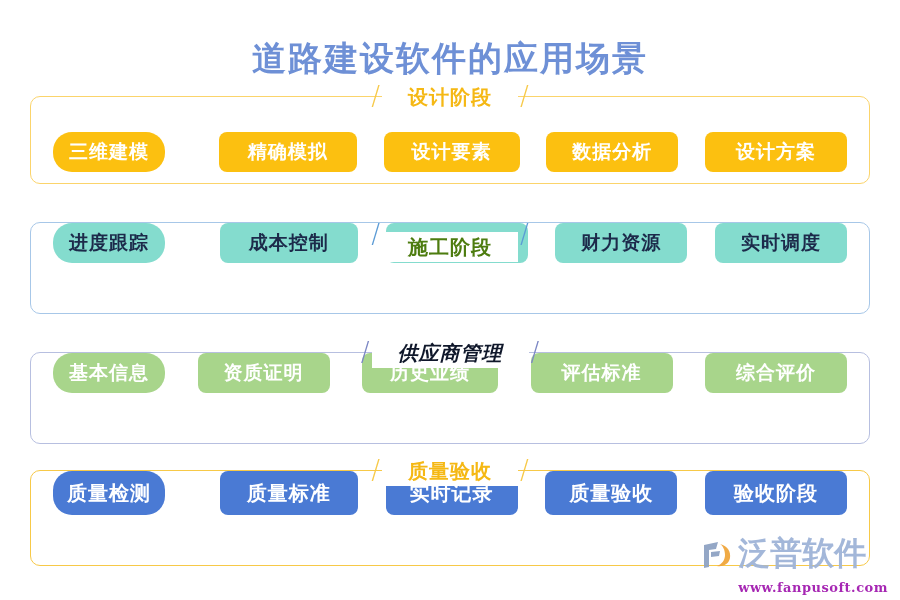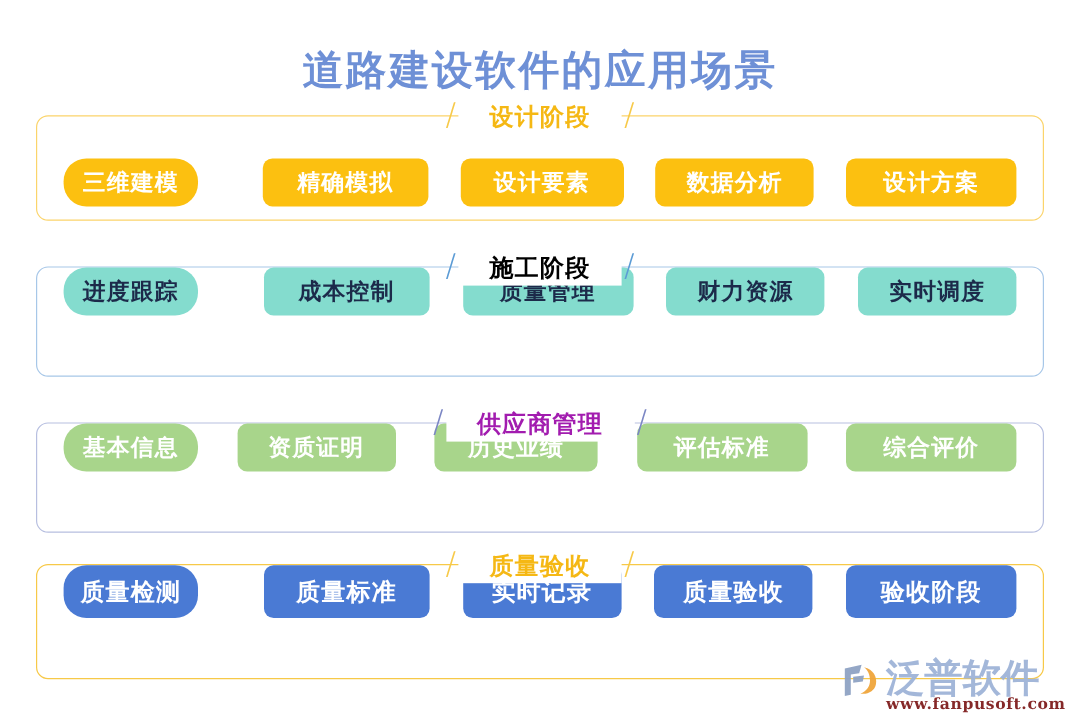--- a/index.html
+++ b/index.html
@@ -105,27 +105,27 @@
   
   #section-0 { top: 96px; height: 88px; border-color: #fbd46b; }
   #section-0 .slash { color: #f7c948; }
   #section-0 .section-label { color: #f5b814; }
   #section-0 .pill { background: #fcc010; color: #ffffff; }
   #section-0 .pill-row { padding-top: 24px; align-items: center; }
 
   
   #section-1 { top: 222px; height: 92px; border-color: #a7c7e8; }
   #section-1 .slash { color: #5b9bd5; }
-  #section-1 .section-label { color: #000000; }
+  #section-1 .section-label { color: #4d7c0f; margin-top: 24px; }
   #section-1 .pill { background: #84dcce; color: #1c2a4a; }
 
   
   #section-2 { top: 352px; height: 92px; border-color: #b7bfe0; }
   #section-2 .slash { color: #7b86c4; }
-  #section-2 .section-label { color: #a21caf; }
+  #section-2 .section-label { color: #0f172a; font-style: italic; }
   #section-2 .pill { background: #a8d58b; color: #ffffff; }
 
   
   #section-3 { top: 470px; height: 96px; border-color: #f7c948; }
   #section-3 .slash { color: #f7c948; }
   #section-3 .section-label { color: #f5b814; }
   #section-3 .pill { background: #4a7ad4; color: #ffffff; height: 44px; font-size: 20px; }
 
   
   .pill.w1 { width: 112px; border-radius: 19px; }
@@ -161,23 +161,23 @@
     font-size: 32px;
     font-weight: bold;
     color: #9fb4d8;
     line-height: 1;
     letter-spacing: 0px;
   }
   .logo-url {
     font-family: "DejaVu Serif", "Liberation Serif", serif;
     font-size: 13px;
     font-weight: bold;
-    color: #7f1d1d;
+    color: #a21caf;
     line-height: 1;
-    margin-top: 0;
+    margin-top: 12px;
     letter-spacing: 0.5px;
   }
 </style>
 </head>
 <body>
 
 <div class="page-title">道路建设软件的应用场景</div>
 
 <div class="section" id="section-0">
   <div class="section-inner">

